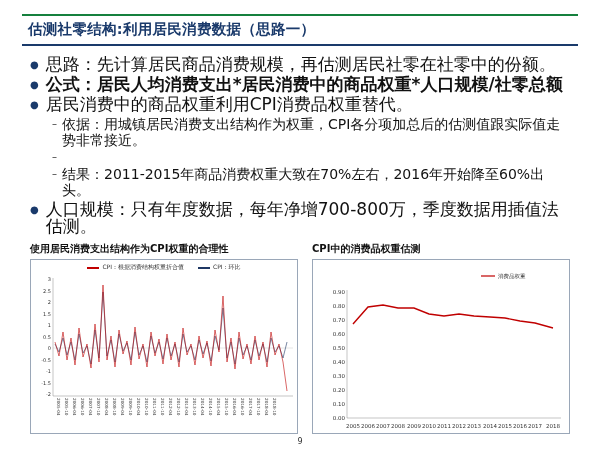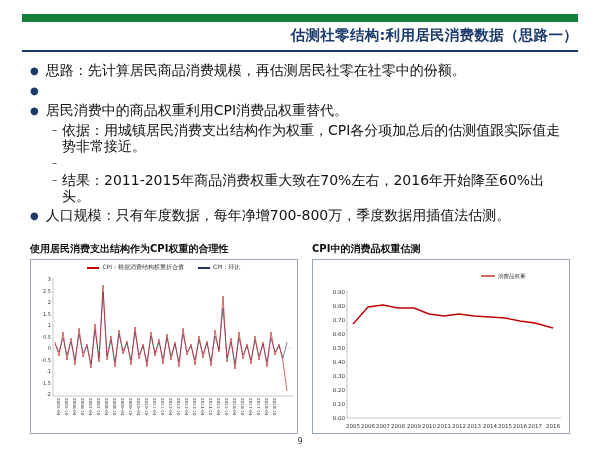--- a/index.html
+++ b/index.html
@@ -7,24 +7,23 @@
     width:600px;height:450px;
     background:#ffffff;
     font-family:"DejaVu Sans","Liberation Sans",sans-serif;
     overflow:hidden;
     position:relative;
   }
   .slide{position:relative;width:600px;height:450px;box-sizing:border-box;padding:0;}
   
   .title-wrap{
     margin:14px 22px 0 22px;
-    border-top:8px solid #15803d;
+    border-top:2px solid #15803d;
     border-bottom:2px solid #1a3a6b;
     padding:4px 0 5px 0;
-    text-align:right;
   }
   .title{
     font-size:14.5px;
     font-weight:bold;
     color:#1a3a6b;
     letter-spacing:0.3px;
     padding-left:6px;
   }
   
   .body{margin:10px 28px 0 30px;}
@@ -34,21 +33,21 @@
     margin-bottom:3px;
   }
   .dot{
     color:#1a3a6b;
     font-size:10px;
     line-height:17px;
     margin-right:7px;
     flex:0 0 auto;
   }
   .b1 .txt{
-    font-size:14px;
+    font-size:17px;
     color:#111111;
     line-height:17px;
   }
   .red{color:#c00000;font-weight:bold;}
   .sub{
     display:flex;
     align-items:flex-start;
     margin-left:22px;
     margin-bottom:1px;
   }
@@ -116,20 +115,21 @@
 
   <div class="body">
 
     <div class="b1">
       <span class="dot">●</span>
       <span class="txt">思路：先计算居民商品消费规模，再估测居民社零在社零中的份额。</span>
     </div>
 
     <div class="b1">
       <span class="dot">●</span>
+      <span class="txt red">公式：居民人均消费支出*居民消费中的商品权重*人口规模/社零总额</span>
     </div>
 
     <div class="b1">
       <span class="dot">●</span>
       <span class="txt">居民消费中的商品权重利用CPI消费品权重替代。</span>
     </div>
 
     <div class="sub">
       <span class="dash">–</span>
       <span class="txt">依据：用城镇居民消费支出结构作为权重，CPI各分项加总后的估测值跟实际值走势非常接近。</span>

